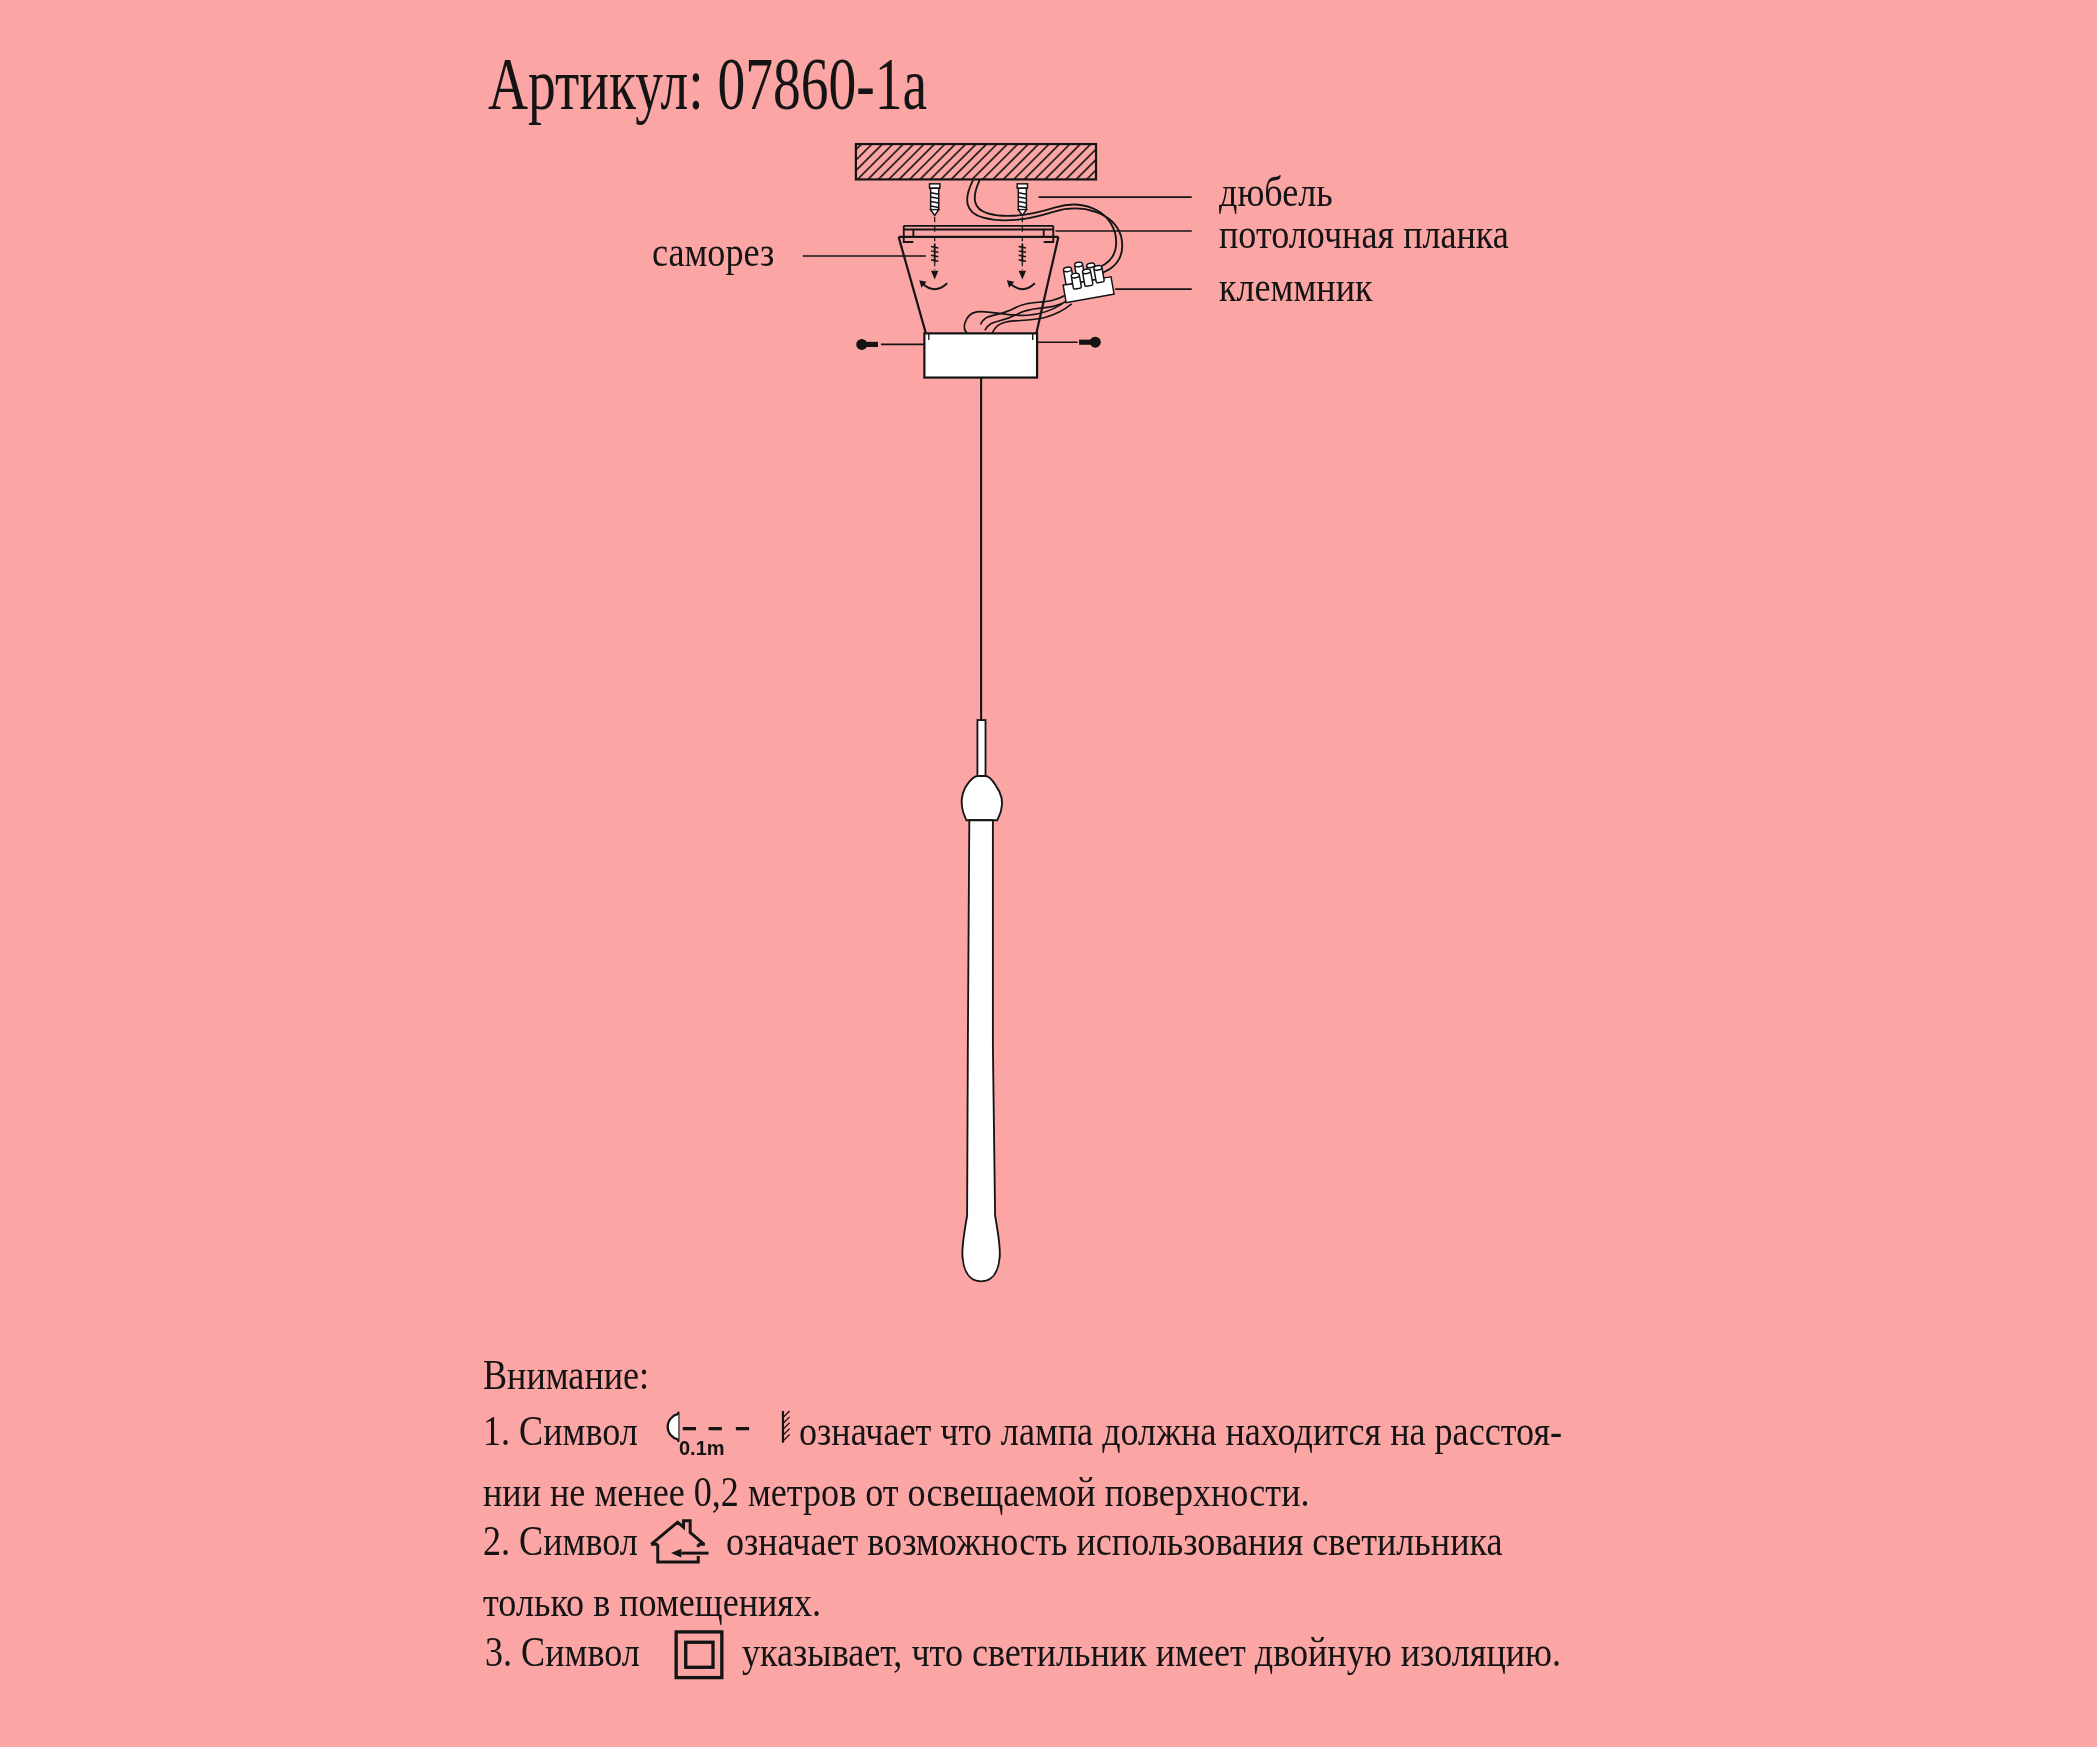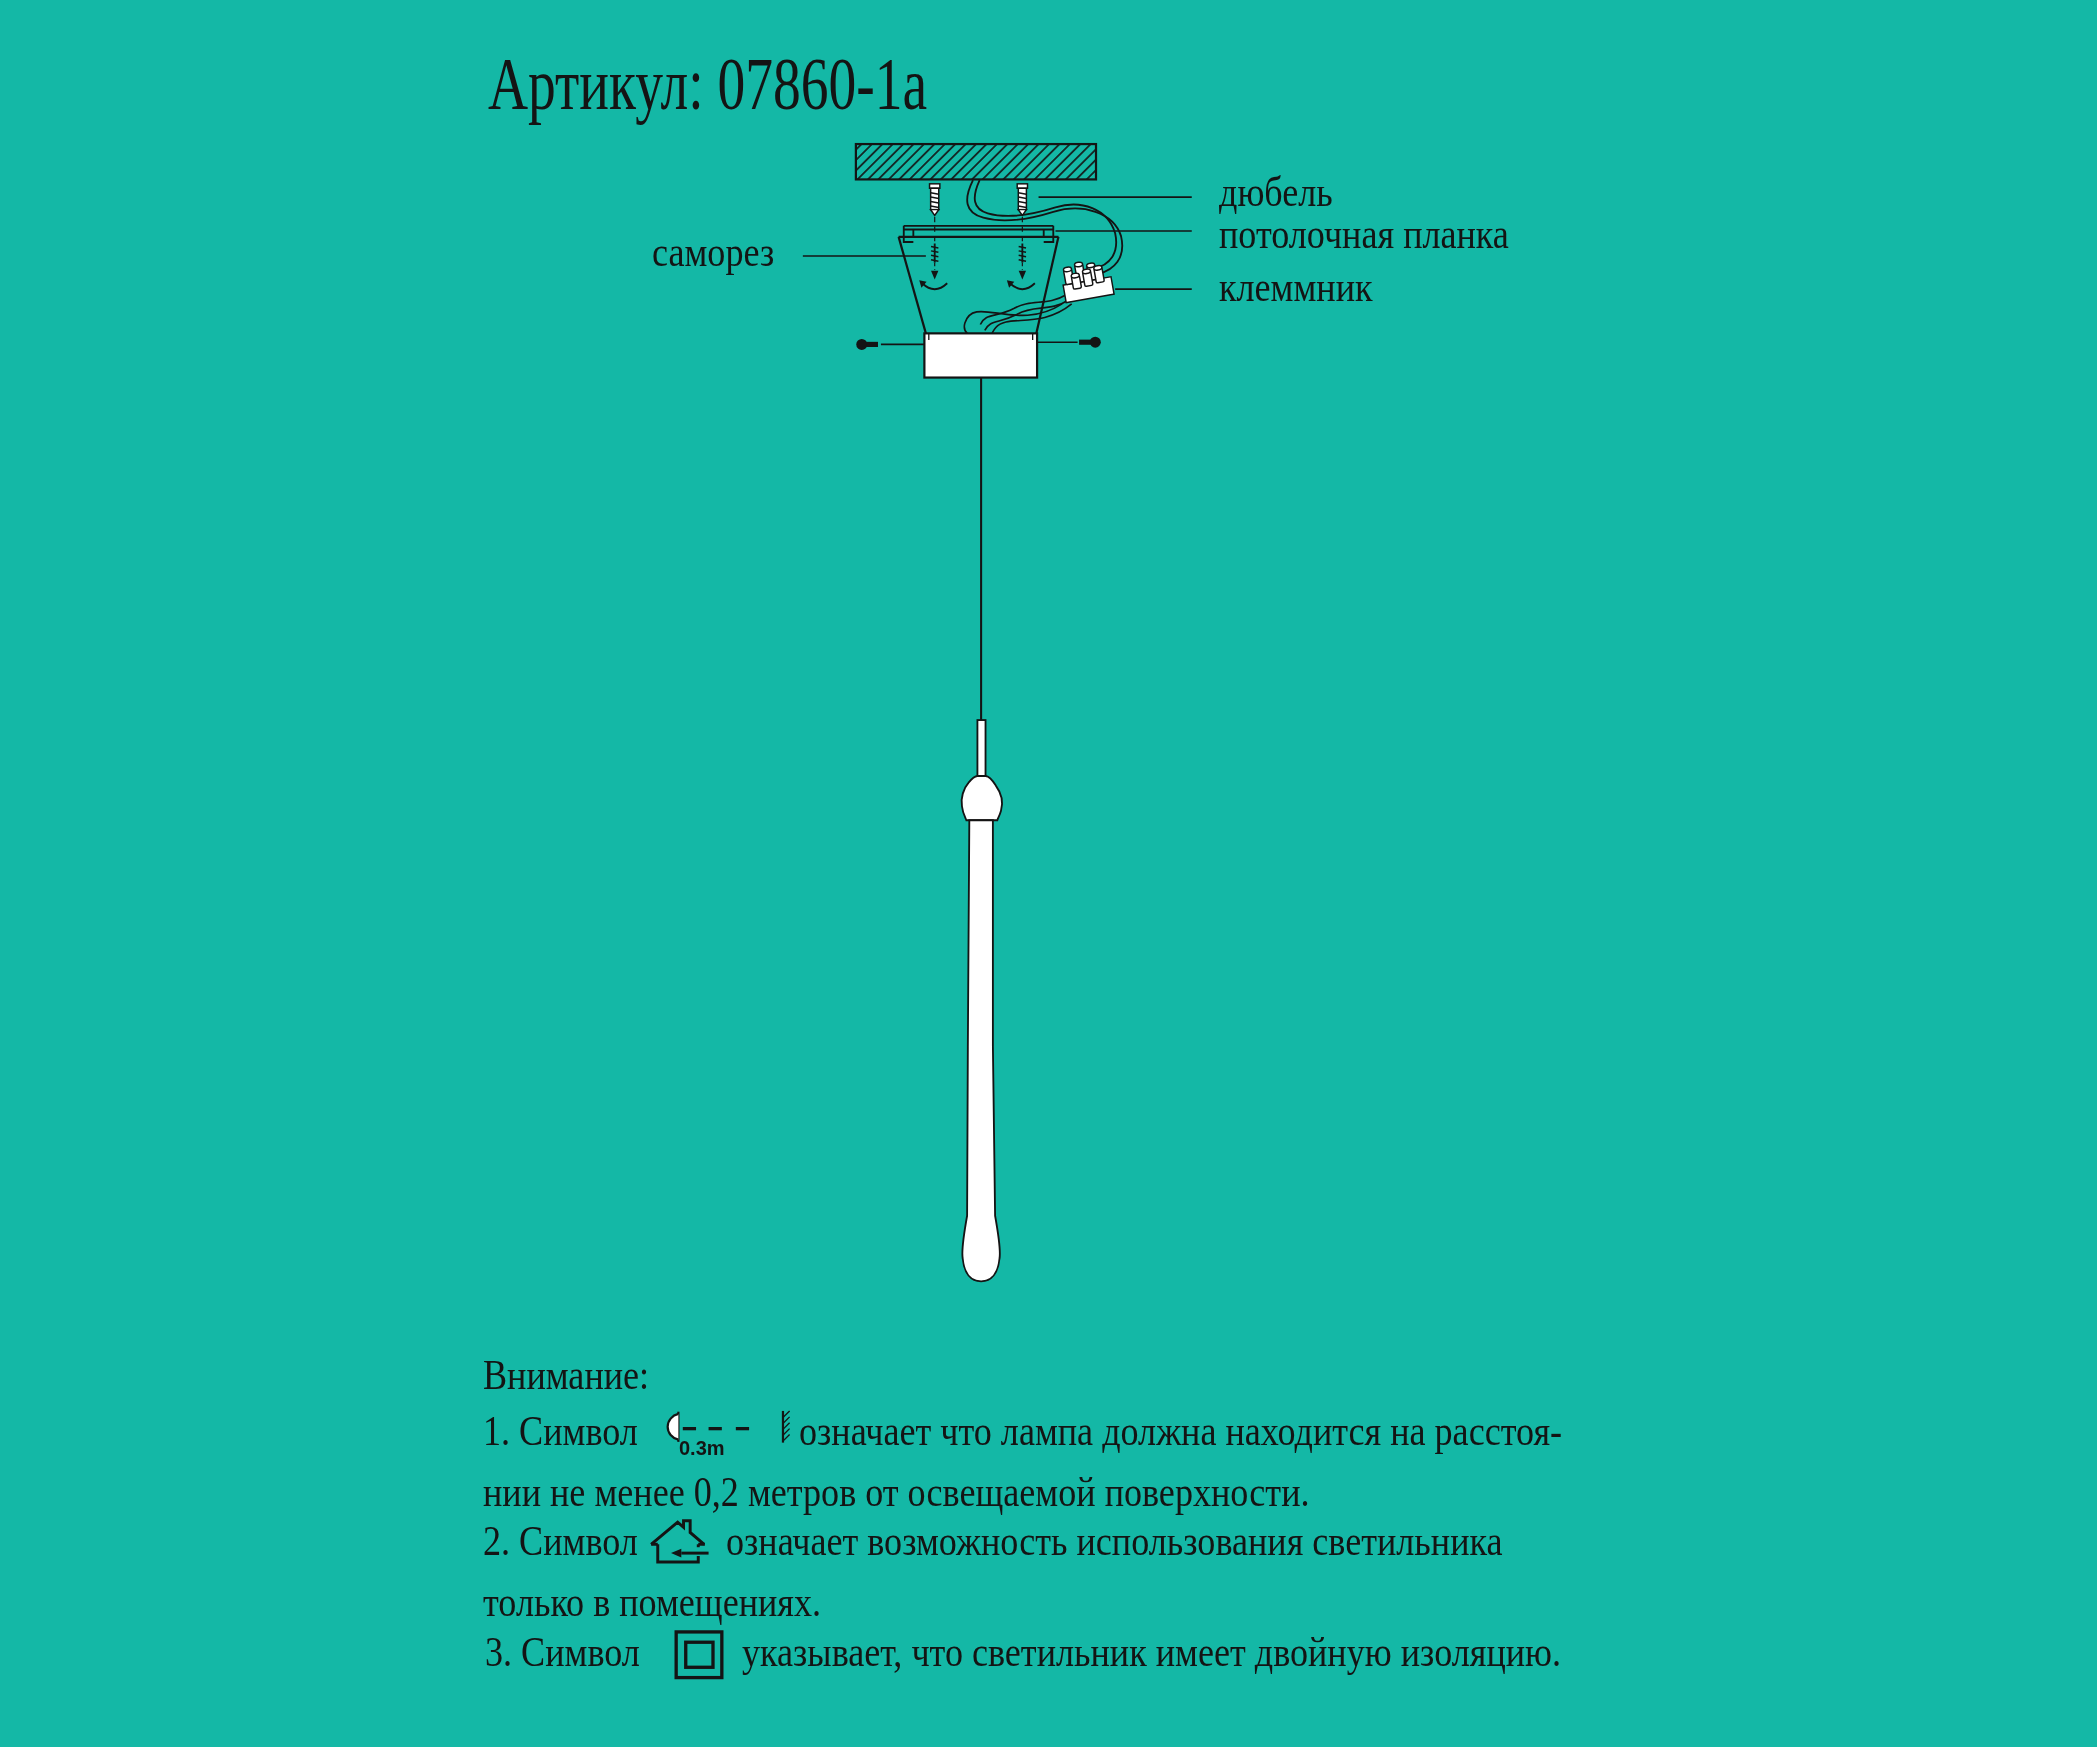--- a/index.html
+++ b/index.html
@@ -1,16 +1,16 @@
 <!DOCTYPE html>
 <html style="font-size:11.8px"><head>
 <meta charset="utf-8">
 <style>
   html,body{margin:0;padding:0;background:#fff;}
-  #page{position:relative;width:2097px;height:1748px;background:#14b8a6;overflow:hidden;
+  #page{position:relative;width:2097px;height:1748px;background:#fca5a5;overflow:hidden;
         font-family:"Liberation Serif", serif;color:#141414;}
   .abs{position:absolute;white-space:nowrap;line-height:1;}
   .title{font-size:74px;transform:scaleX(0.75);transform-origin:0 0;}
   .body-txt{font-size:43px;transform:scaleX(0.84);transform-origin:0 0;}
   .label-txt{font-size:43px;transform:scaleX(0.84);transform-origin:0 0;}
   .dim-txt{font-family:"Liberation Sans", sans-serif;font-weight:bold;font-size:20px;}
   svg{position:absolute;top:0;left:0;}
 </style>
 </head>
 <body>
@@ -184,21 +184,21 @@
   <div class="abs title" style="left:488px;top:47px;">Артикул: 07860-1a</div>
 
   <div class="abs label-txt" style="left:652px;top:230px;">саморез</div>
   <div class="abs label-txt" style="left:1219px;top:170px;">дюбель</div>
   <div class="abs label-txt" style="left:1219px;top:212px;">потолочная планка</div>
   <div class="abs label-txt" style="left:1219px;top:265px;">клеммник</div>
 
   <div class="abs body-txt" style="left:483px;top:1353px;">Внимание:</div>
 
   <div class="abs body-txt" style="left:483px;top:1409px;">1. Символ</div>
-  <div class="abs dim-txt" style="left:679px;top:1438px;">0.3m</div>
+  <div class="abs dim-txt" style="left:679px;top:1438px;">0.1m</div>
   <div class="abs body-txt" style="left:799px;top:1409px;">означает что лампа должна находится на расстоя-</div>
   <div class="abs body-txt" style="left:483px;top:1470px;">нии не менее 0,2 метров от освещаемой поверхности.</div>
 
   <div class="abs body-txt" style="left:483px;top:1519px;">2. Символ</div>
   <div class="abs body-txt" style="left:726px;top:1519px;">означает возможность использования светильника</div>
   <div class="abs body-txt" style="left:483px;top:1580px;">только в помещениях.</div>
 
   <div class="abs body-txt" style="left:485px;top:1630px;">3. Символ</div>
   <div class="abs body-txt" style="left:742px;top:1630px;">указывает, что светильник имеет двойную изоляцию.</div>
 

